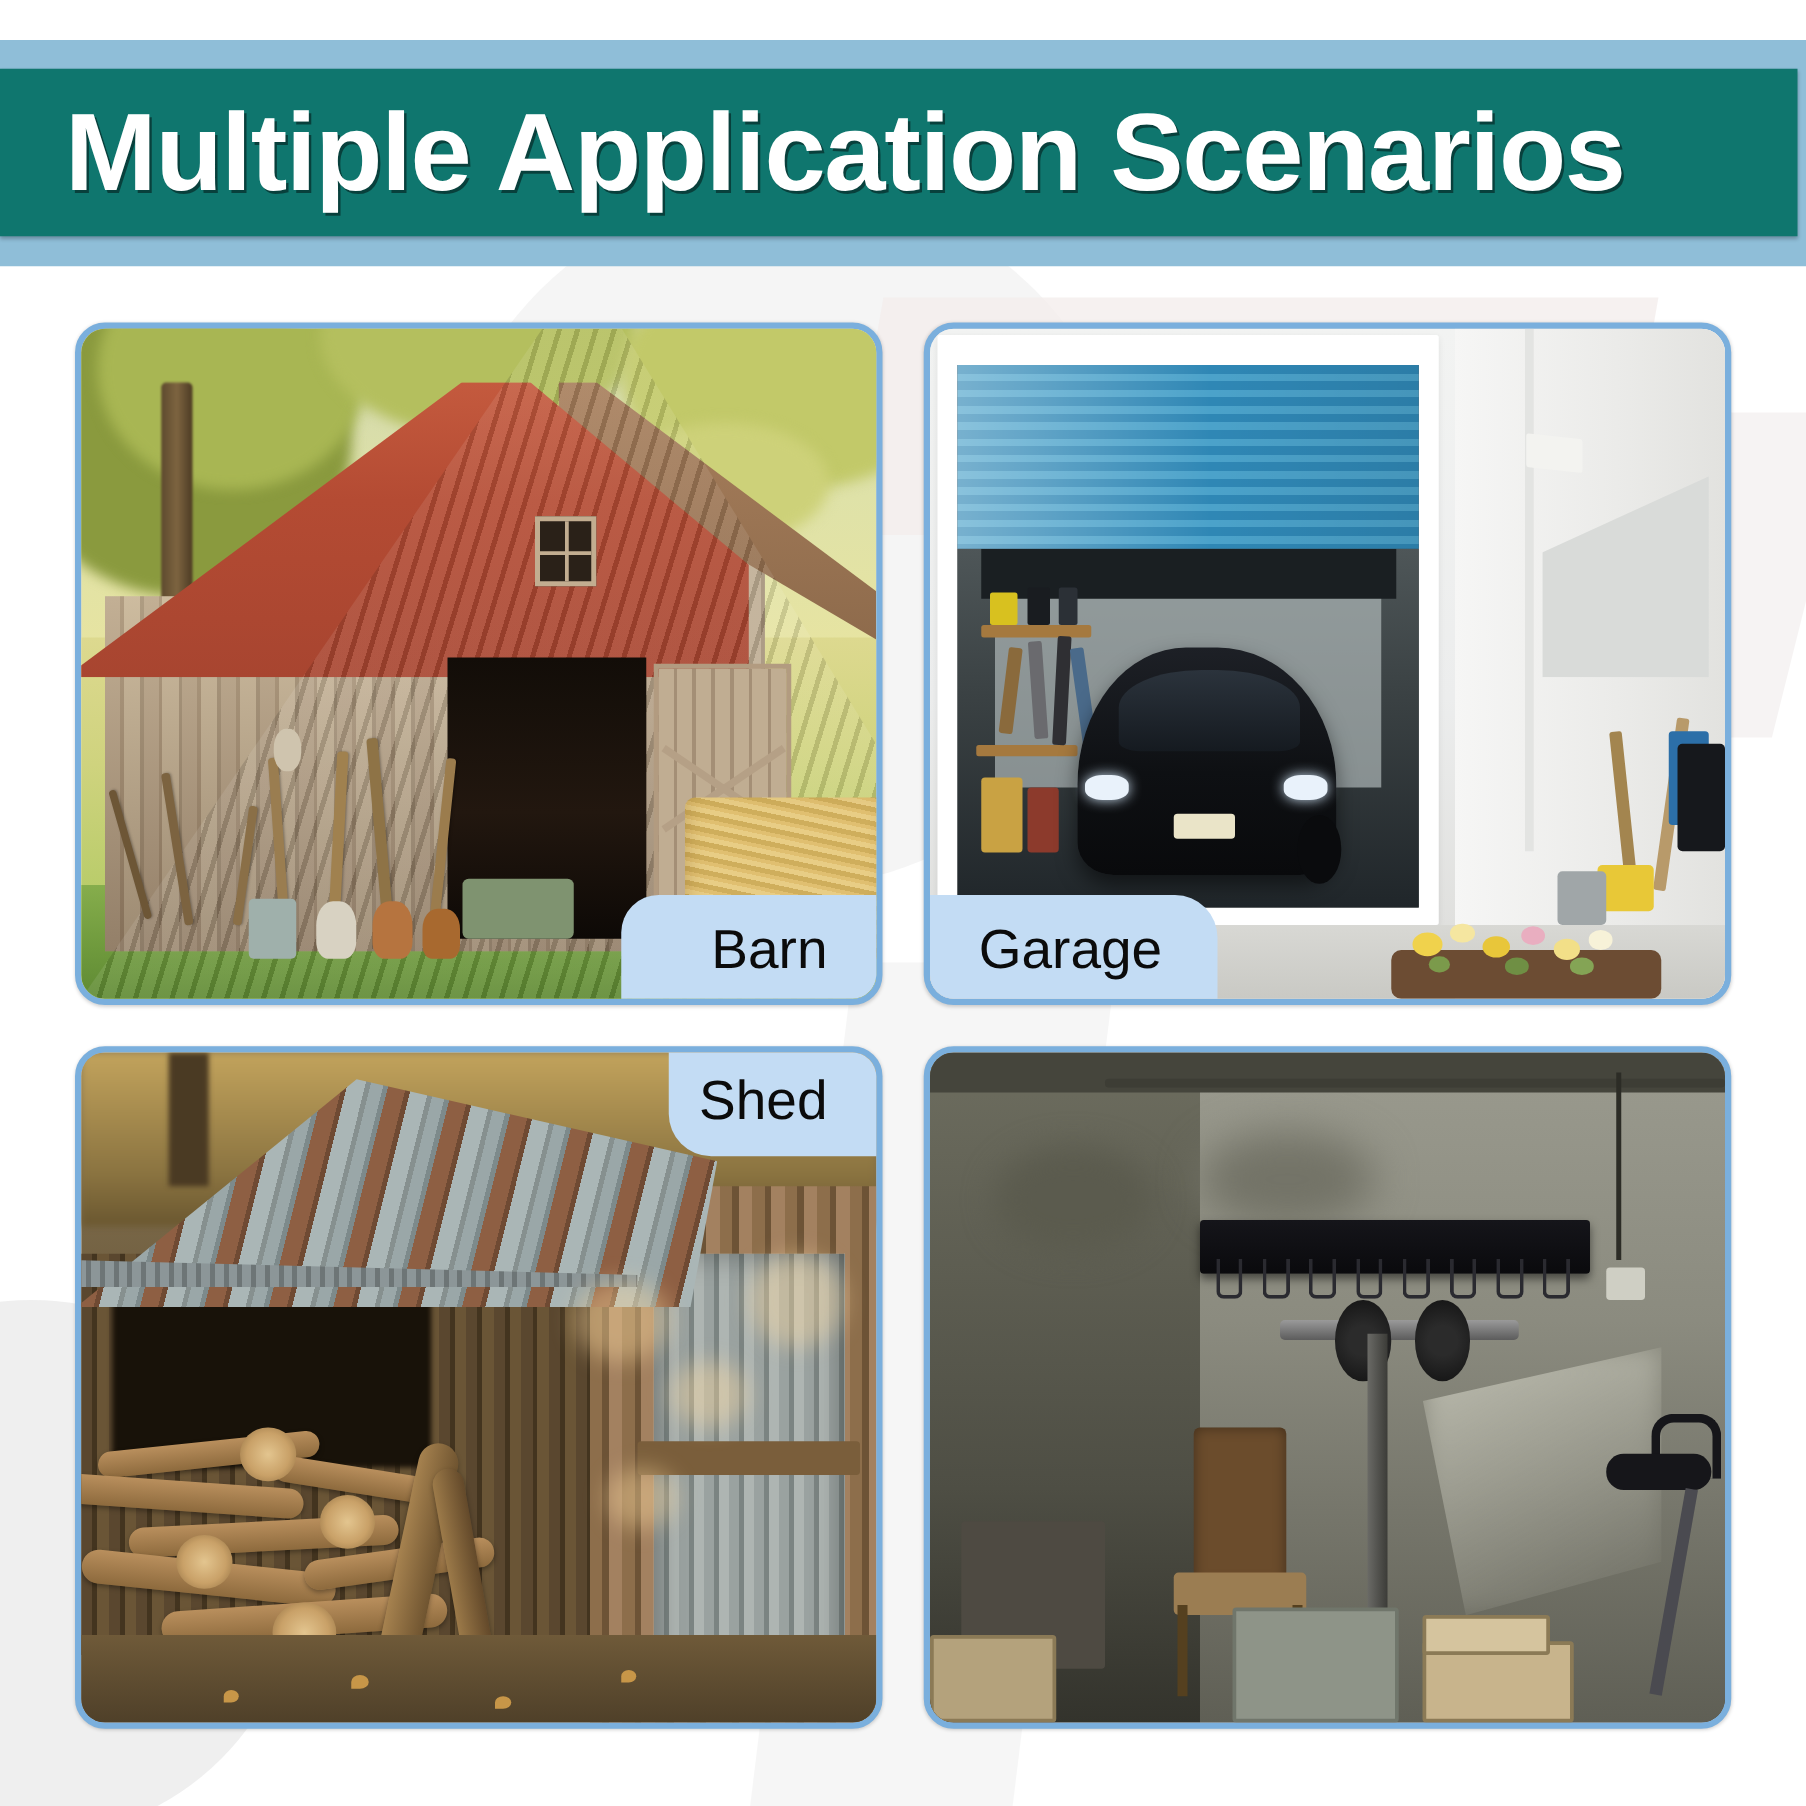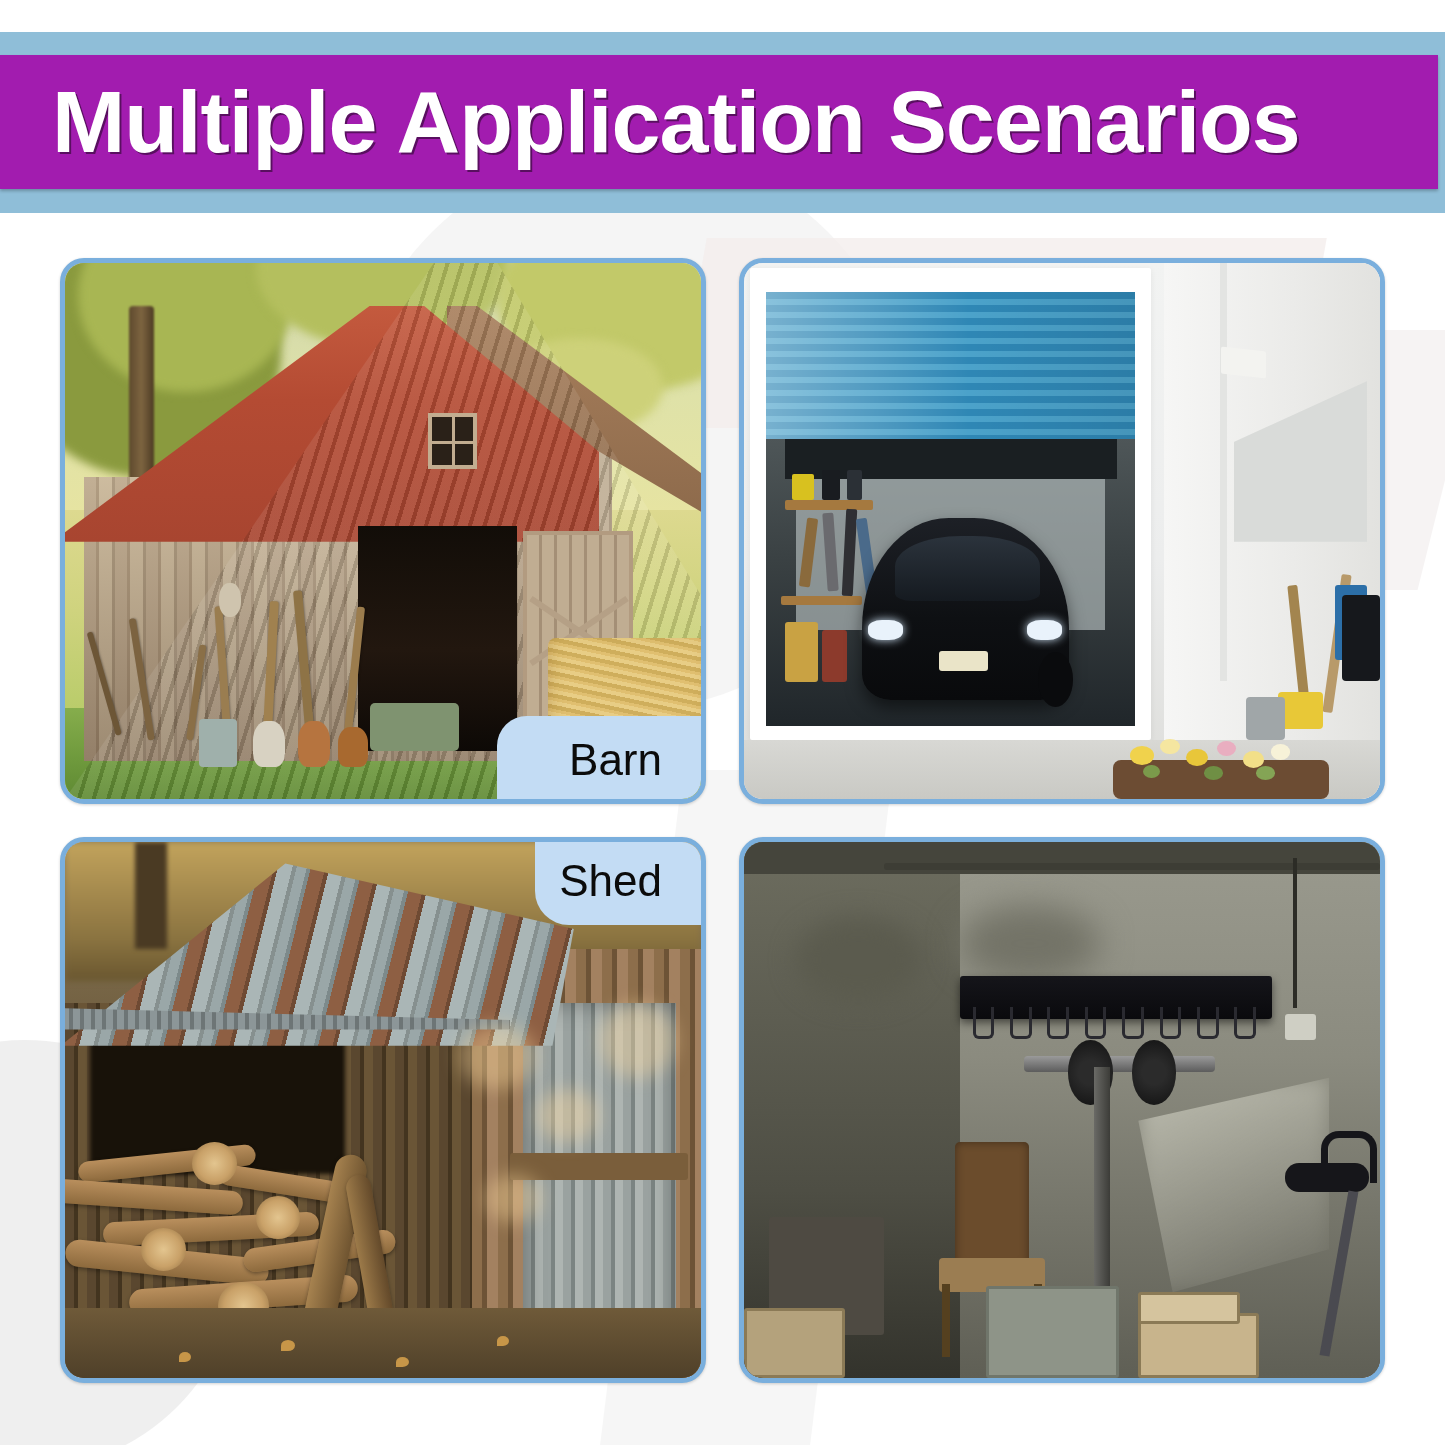--- a/index.html
+++ b/index.html
@@ -37,21 +37,21 @@
     transform:skewX(-7deg);
   }
 
   
   .header-band{
     position:absolute;left:0;top:32px;width:1445px;height:181px;
     background:#8fbed8;
   }
   .header-bar{
     position:absolute;left:0;top:55px;width:1438px;height:134px;
-    background:#a21caf;
+    background:#0f766e;
     display:flex;align-items:center;
     box-shadow:0 2px 3px rgba(0,0,0,.25);
   }
   .header-title{
     color:#ffffff;
     font-family:"Liberation Sans", sans-serif;
     font-weight:bold;
     font-size:88px;
     letter-spacing:-1px;
     margin-left:52px;
@@ -383,20 +383,21 @@
         <div class="petal" style="left:22%;bottom:52%;width:9%;height:18%;background:#f5e6a0;"></div>
         <div class="petal" style="left:34%;bottom:38%;width:10%;height:20%;background:#e8c63a;"></div>
         <div class="petal" style="left:48%;bottom:50%;width:9%;height:18%;background:#e9aec0;"></div>
         <div class="petal" style="left:60%;bottom:36%;width:10%;height:20%;background:#f2df88;"></div>
         <div class="petal" style="left:73%;bottom:46%;width:9%;height:18%;background:#f7f2d8;"></div>
         <div class="petal" style="left:14%;bottom:24%;width:8%;height:16%;background:#7b9a4b;"></div>
         <div class="petal" style="left:42%;bottom:22%;width:9%;height:16%;background:#6f8f44;"></div>
         <div class="petal" style="left:66%;bottom:22%;width:9%;height:16%;background:#84a455;"></div>
       </div>
     </div>
+    <div class="pill pill-bl-flat">Garage</div>
   </div>
 
   <div class="card">
     <div class="scene">
       <div class="shed-bg"></div>
       <div class="shed-trees"></div>
       <div class="shed-trunk"></div>
 
       <div class="shed-wall"></div>
       <div class="shed-dark"></div>

